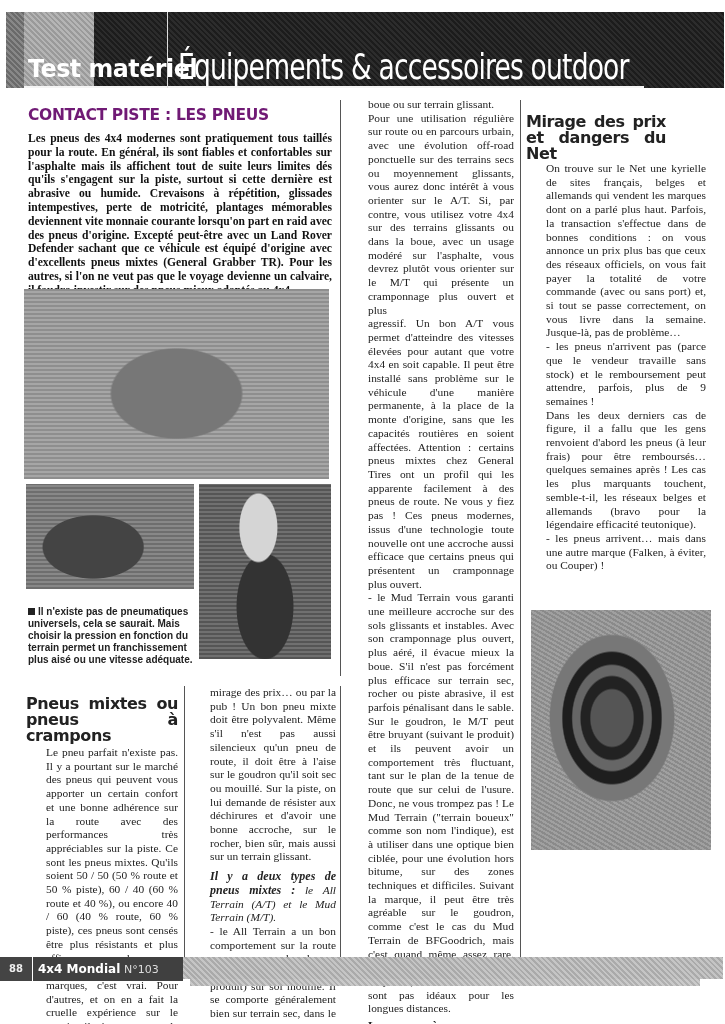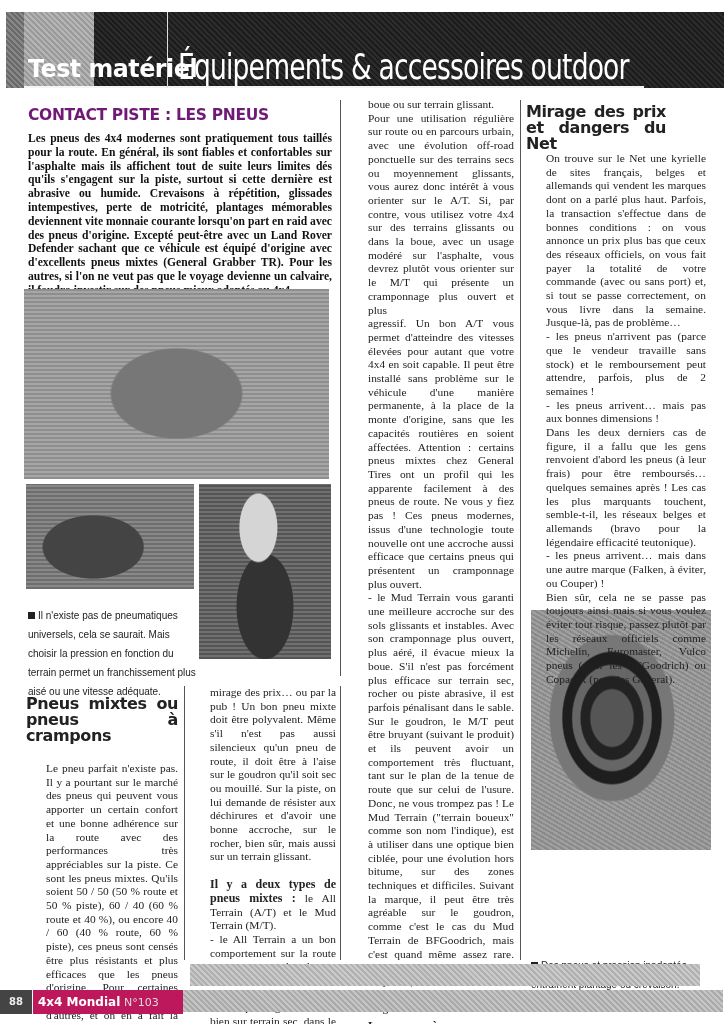--- a/index.html
+++ b/index.html
@@ -38,31 +38,31 @@
     background: radial-gradient(ellipse at 40% 60%, #444 0 35%, transparent 36%),
       repeating-linear-gradient(0deg,#6e6e6e 0 2px,#888 2px 4px); }
   .photo-b { left: 199px; top: 484px; width: 132px; height: 175px;
     background: radial-gradient(ellipse at 45% 25%, #d5d5d5 0 18%, transparent 19%),
       radial-gradient(ellipse at 50% 70%, #333 0 30%, transparent 31%),
       repeating-linear-gradient(0deg,#555 0 2px,#707070 2px 4px); }
   .photo-tyre { left: 531px; top: 610px; width: 180px; height: 240px;
     background: radial-gradient(ellipse at 45% 45%, #555 0 15%, #222 16% 22%, #666 23% 28%, #1e1e1e 29% 35%, #777 36% 44%, transparent 45%),
       repeating-linear-gradient(30deg,#8a8a8a 0 2px,#a0a0a0 2px 4px); }
 
-  .caption { position: absolute; font-family: "Liberation Sans", sans-serif; font-weight: normal; font-size: 10px; line-height: 19px; color: #222; }
+  .caption { position: absolute; font-family: "Liberation Sans", sans-serif; font-weight: bold; font-size: 10px; line-height: 12px; color: #222; }
   .caption .sq { display: inline-block; width: 7px; height: 7px; background: #222; margin-right: 3px; }
 
   .sec-title { font-family: "DejaVu Sans", sans-serif; font-weight: bold; font-size: 16px; line-height: 16px; color: #222; letter-spacing: -0.4px; }
   .sub-bold { font-weight: bold; font-size: 12px; }
 
   
-  .footer { position: absolute; left: 0; top: 990px; width: 725px; height: 24px; }
+  .footer { position: absolute; left: 0; top: 957px; width: 725px; height: 24px; }
   .ft-page { position: absolute; left: 0; top: 0; width: 32px; height: 24px; background: #444; color: #eee;
     font-family: "DejaVu Sans", sans-serif; font-weight: bold; font-size: 10px; line-height: 24px; text-align: center; }
-  .ft-mag { position: absolute; left: 33px; top: 0; width: 150px; height: 24px; background: #be185d; color: #fff;
+  .ft-mag { position: absolute; left: 33px; top: 0; width: 150px; height: 24px; background: #404040; color: #fff;
     font-family: "DejaVu Sans", sans-serif; font-size: 12px; line-height: 24px; padding-left: 5px; }
   .ft-mag b { font-weight: bold; }
   .ft-mag span.num { font-weight: normal; font-size: 11px; color: #ddd; }
   .ft-gray { position: absolute; left: 183px; top: 0; width: 540px; height: 22px;
     background: repeating-linear-gradient(45deg,#aaa 0 2px,#c5c5c5 2px 4px); }
   .bottom-band { position: absolute; left: 190px; top: 964px; width: 510px; height: 22px;
     background: repeating-linear-gradient(45deg,#b0b0b0 0 2px,#cacaca 2px 4px); }
 </style>
 </head>
 <body>
@@ -91,49 +91,47 @@
 <div class="photo photo-tyre" title="pneu crevé"></div>
 
 <div class="caption" style="left:28px; top:606px; width:170px;">
   <span class="sq"></span><span>Il n'existe pas de pneumatiques universels, cela se saurait. Mais choisir la pression en fonction du terrain permet un franchissement plus aisé ou une vitesse adéquate.</span>
 </div>
 <div class="caption" style="left:531px; top:956px; width:180px;">
   <span class="sq"></span><span>Des pneus et pression inadaptés entraînent plantage ou crevaison.</span>
 </div>
 
 <div class="col" style="left:26px; top:696px; width:152px;">
-  <div class="sec-title" style="margin-bottom:18px;">Pneus mixtes ou pneus à crampons</div>
+  <div class="sec-title" style="margin-bottom:2px;">Pneus mixtes ou pneus à crampons</div>
   <p>Le pneu parfait n'existe pas. Il y a pourtant sur le marché des pneus qui peuvent vous apporter un certain confort et une bonne adhérence sur la route avec des performances très appréciables sur la piste. Ce sont les pneus mixtes. Qu'ils soient 50 / 50 (50 % route et 50 % piste), 60 / 40 (60 % route et 40 %), ou encore 40 / 60 (40 % route, 60 % piste), ces pneus sont censés être plus résistants et plus efficaces que les pneus d'origine. Pour certaines marques, c'est vrai. Pour d'autres, et on en a fait la cruelle expérience sur le terrain, il n'y a pas grande différence avec les pneus d'origine. D'où l'intérêt de ne pas acheter n'importe quoi et de ne pas se laisser appâter par le</p>
 </div>
 
 <div class="col" style="left:190px; top:686px; width:146px;">
   <p>mirage des prix… ou par la pub ! Un bon pneu mixte doit être polyvalent. Même s'il n'est pas aussi silencieux qu'un pneu de route, il doit être à l'aise sur le goudron qu'il soit sec ou mouillé. Sur la piste, on lui demande de résister aux déchirures et d'avoir une bonne accroche, sur le rocher, bien sûr, mais aussi sur un terrain glissant.</p>
-  <p style="margin-top:14px;"><b class="sub-bold">Il y a deux types de pneus mixtes :</b><span> le All Terrain (A/T) et le Mud Terrain (M/T).</span></p>
+  <p style="margin-top:6px;font-style:italic;"><b class="sub-bold">Il y a deux types de pneus mixtes :</b><span> le All Terrain (A/T) et le Mud Terrain (M/T).</span></p>
   <p>- le All Terrain a un bon comportement sur la route avec une accroche plus ou moins efficace (suivant le produit) sur sol mouillé. Il se comporte généralement bien sur terrain sec, dans le sable, ou sur des pistes abrasives mais il est plus limité dans la</p>
 </div>
 
 <div class="col" style="left:348px; top:98px; width:166px;">
   <p>boue ou sur terrain glissant.</p>
   <p>Pour une utilisation régulière sur route ou en parcours urbain, avec une évolution off-road ponctuelle sur des terrains secs ou moyennement glissants, vous aurez donc intérêt à vous orienter sur le A/T. Si, par contre, vous utilisez votre 4x4 sur des terrains glissants ou dans la boue, avec un usage modéré sur l'asphalte, vous devrez plutôt vous orienter sur le M/T qui présente un cramponnage plus ouvert et plus</p>
   <p>agressif. Un bon A/T vous permet d'atteindre des vitesses élevées pour autant que votre 4x4 en soit capable. Il peut être installé sans problème sur le véhicule d'une manière permanente, à la place de la monte d'origine, sans que les capacités routières en soient affectées. Attention : certains pneus mixtes chez General Tires ont un profil qui les apparente facilement à des pneus de route. Ne vous y fiez pas ! Ces pneus modernes, issus d'une technologie toute nouvelle ont une accroche aussi efficace que certains pneus qui présentent un cramponnage plus ouvert.</p>
   <p>- le Mud Terrain vous garanti une meilleure accroche sur des sols glissants et instables. Avec son cramponnage plus ouvert, plus aéré, il évacue mieux la boue. S'il n'est pas forcément plus efficace sur terrain sec, rocher ou piste abrasive, il est parfois pénalisant dans le sable. Sur le goudron, le M/T peut être bruyant (suivant le produit) et ils peuvent avoir un comportement très fluctuant, tant sur le plan de la tenue de route que sur celui de l'usure. Donc, ne vous trompez pas ! Le Mud Terrain ("terrain boueux" comme son nom l'indique), est à utiliser dans une optique bien ciblée, pour une évolution hors bitume, sur des zones techniques et difficiles. Suivant la marque, il peut être très agréable sur le goudron, comme c'est le cas du Mud Terrain de BFGoodrich, mais c'est quand même assez rare. Vu leur taux d'usure sur l'asphalte, les Mud Terrain ne sont pas idéaux pour les longues distances.</p>
   <p style="margin-top:4px;" class="sub-bold">Les pneus à crampons se déclinent de 2 façons :</p>
   <p>- les pneus agricoles (ou bruyant agraire)</p>
   <p>- les pneus de trial.</p>
   <p>Très à l'aise dans la boue et sur les terrains les plus abimés, ces pneus sont assez dangereux sur la route et, de ce fait, ils ne sont pas vraiment adaptés au voyage. Nous n'en parlerons pas ici..</p>
 </div>
 
 <div class="col" style="left:526px; top:104px; width:180px;">
-  <div class="sec-title" style="width:140px;">Mirage des prix et dangers du Net</div>
+  <div class="sec-title" style="width:140px;margin-top:10px;">Mirage des prix et dangers du Net</div>
   <p>On trouve sur le Net une kyrielle de sites français, belges et allemands qui vendent les marques dont on a parlé plus haut. Parfois, la transaction s'effectue dans de bonnes conditions : on vous annonce un prix plus bas que ceux des réseaux officiels, on vous fait payer la totalité de votre commande (avec ou sans port) et, si tout se passe correctement, on vous livre dans la semaine. Jusque-là, pas de problème…</p>
-  <p>- les pneus n'arrivent pas (parce que le vendeur travaille sans stock) et le remboursement peut attendre, parfois, plus de 2 semaines !</p>
-  <p>- les pneus arrivent… mais pas aux bonnes dimensions !</p>
+  <p>- les pneus n'arrivent pas (parce que le vendeur travaille sans stock) et le remboursement peut attendre, parfois, plus de 9 semaines !</p>
   <p>Dans les deux derniers cas de figure, il a fallu que les gens renvoient d'abord les pneus (à leur frais) pour être remboursés… quelques semaines après ! Les cas les plus marquants touchent, semble-t-il, les réseaux belges et allemands (bravo pour la légendaire efficacité teutonique).</p>
   <p>- les pneus arrivent… mais dans une autre marque (Falken, à éviter, ou Couper) !</p>
-  <p>Bien sûr, cela ne se passe pas toujours ainsi mais si vous voulez éviter tout risque, passez plutôt par les réseaux officiels comme Michelin, Euromaster, Vulco pneus (pour les BFGoodrich) ou Copadex (pour les General).</p>
 </div>
 
 <div class="bottom-band"></div>
 
 <div class="footer">
   <div class="ft-page">88</div>
   <div class="ft-mag">
     <b>4x4 Mondial</b>
     <span class="num">N°103</span>
   </div>

